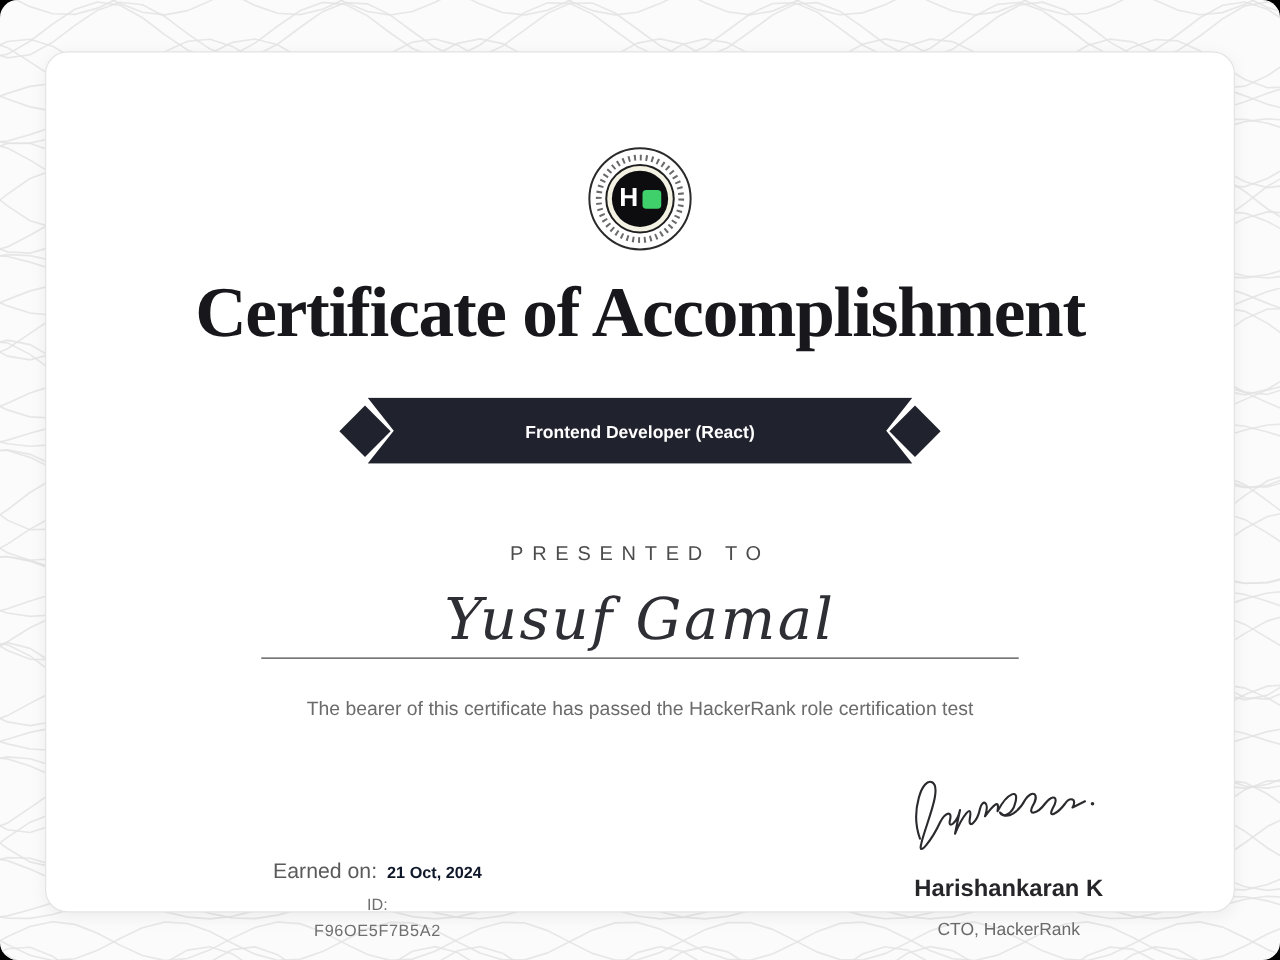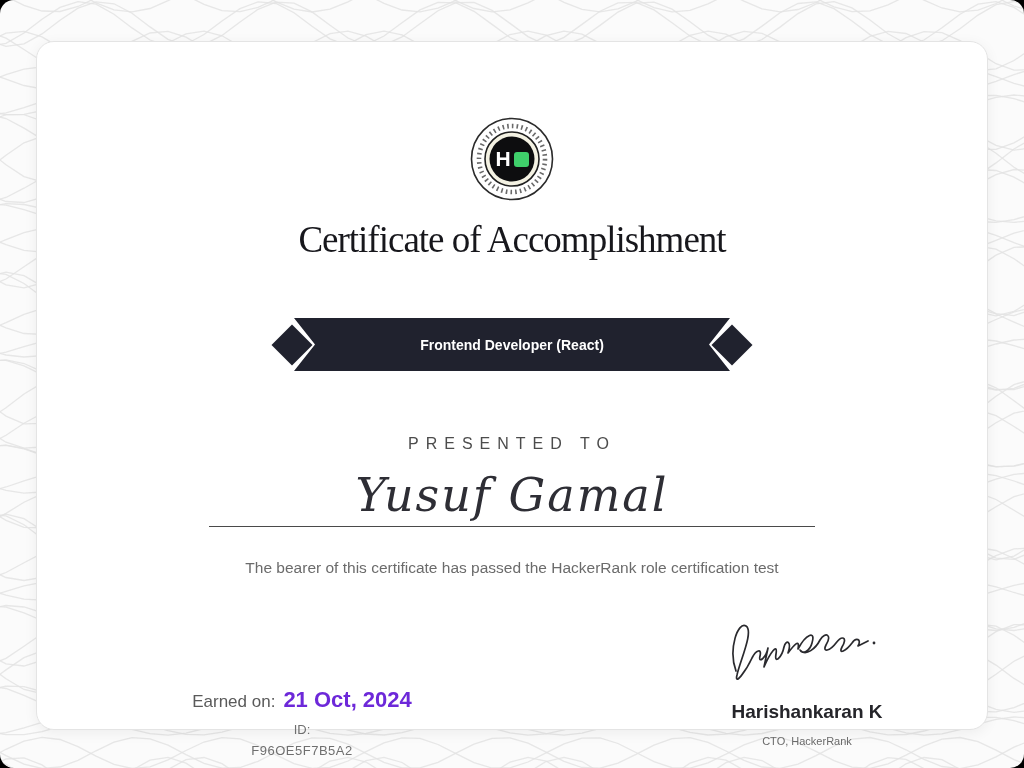--- a/index.html
+++ b/index.html
@@ -30,22 +30,22 @@
   .logo-content{
     position:absolute;inset:0;display:flex;align-items:center;justify-content:center;gap:3px;
   }
   .logo-letter{color:#ffffff;font-weight:bold;font-size:21px;line-height:1;margin-top:-2px;}
   .green-square{width:15px;height:15px;border-radius:3px;background:var(--green,#3fcf6b);}
 
   
   .title{
     top:176px;
     font-family:"Liberation Serif", serif;
-    font-weight:400;
-    font-size:37px;
+    font-weight:700;
+    font-size:57px;
     letter-spacing:-1px;
     color:#17171c;
   }
 
   
   .banner-row{position:absolute;left:0;right:0;top:276px;height:53px;}
   .banner-bar{
     position:absolute;left:50%;top:0;transform:translateX(-50%);
     width:436px;height:53px;
     background:var(--banner,#20222e);
@@ -75,27 +75,27 @@
     position:absolute;top:484px;left:50%;transform:translateX(-50%);
     width:606px;height:0;border-top:1.6px solid #4a4a4a;
   }
 
   .description{top:517px;font-size:15.5px;color:#6b6b6b;}
 
   
   .sig-block{position:absolute;left:660px;top:563px;width:220px;text-align:center;}
   .sig-svg{display:block;margin:0 auto;}
   .signer-name{font-size:19px;font-weight:bold;color:#25252a;margin-top:14px;}
-  .signer-title{font-size:11px;color:#6a6a6a;margin-top:12px;}
+  .signer-title{font-size:14px;color:#6a6a6a;margin-top:12px;}
 
   
   .earned-block{position:absolute;left:145px;top:645px;width:240px;text-align:center;}
   .earned-line{display:flex;justify-content:center;align-items:baseline;gap:8px;}
   .earned-label{font-size:17px;color:#5a5a5a;}
-  .earned-date{font-size:22px;font-weight:bold;color:#6d28d9;}
+  .earned-date{font-size:13px;font-weight:bold;color:#0f172a;}
   .id-line{margin-top:9px;font-size:13px;color:#6f6f6f;display:flex;justify-content:center;gap:6px;flex-direction:column;}
   .id-value{letter-spacing:0.5px;}
 </style>
 </head>
 <body>
 
 <div class="page">
 
   <svg id="guilloche" width="1024" height="768" viewBox="0 0 1024 768" aria-hidden="true">
       <path d="M -30 -30 L -30 -27.6 L -12 -33.1 L 6 -37.4 L 24 -39.0 L 42 -37.2 L 60 -32.8 L 78 -27.2 L 96 -22.8 L 114 -21.0 L 132 -22.6 L 150 -26.9 L 168 -32.4 L 186 -37.0 L 204 -39.0 L 222 -37.6 L 240 -33.4 L 258 -27.9 L 276 -23.2 L 294 -21.0 L 312 -22.2 L 330 -26.3 L 348 -31.8 L 366 -36.6 L 384 -38.9 L 402 -38.0 L 420 -34.0 L 438 -28.6 L 456 -23.7 L 474 -21.1 L 492 -21.9 L 510 -25.7 L 528 -31.1 L 546 -36.1 L 564 -38.8 L 582 -38.3 L 600 -34.6 L 618 -29.3 L 636 -24.2 L 654 -21.3 L 672 -21.6 L 690 -25.1 L 708 -30.4 L 726 -35.6 L 744 -38.7 L 762 -38.5 L 780 -35.2 L 798 -30.0 L 816 -24.7 L 834 -21.5 L 852 -21.4 L 870 -24.5 L 888 -29.7 L 906 -35.0 L 924 -38.4 L 942 -38.7 L 960 -35.8 L 978 -30.6 L 996 -25.3 L 1014 -21.7 L 1032 -21.2 L 1050 -24.0" fill="none" stroke="#e3e3e3" stroke-width="1.3" opacity="0.85"></path>

